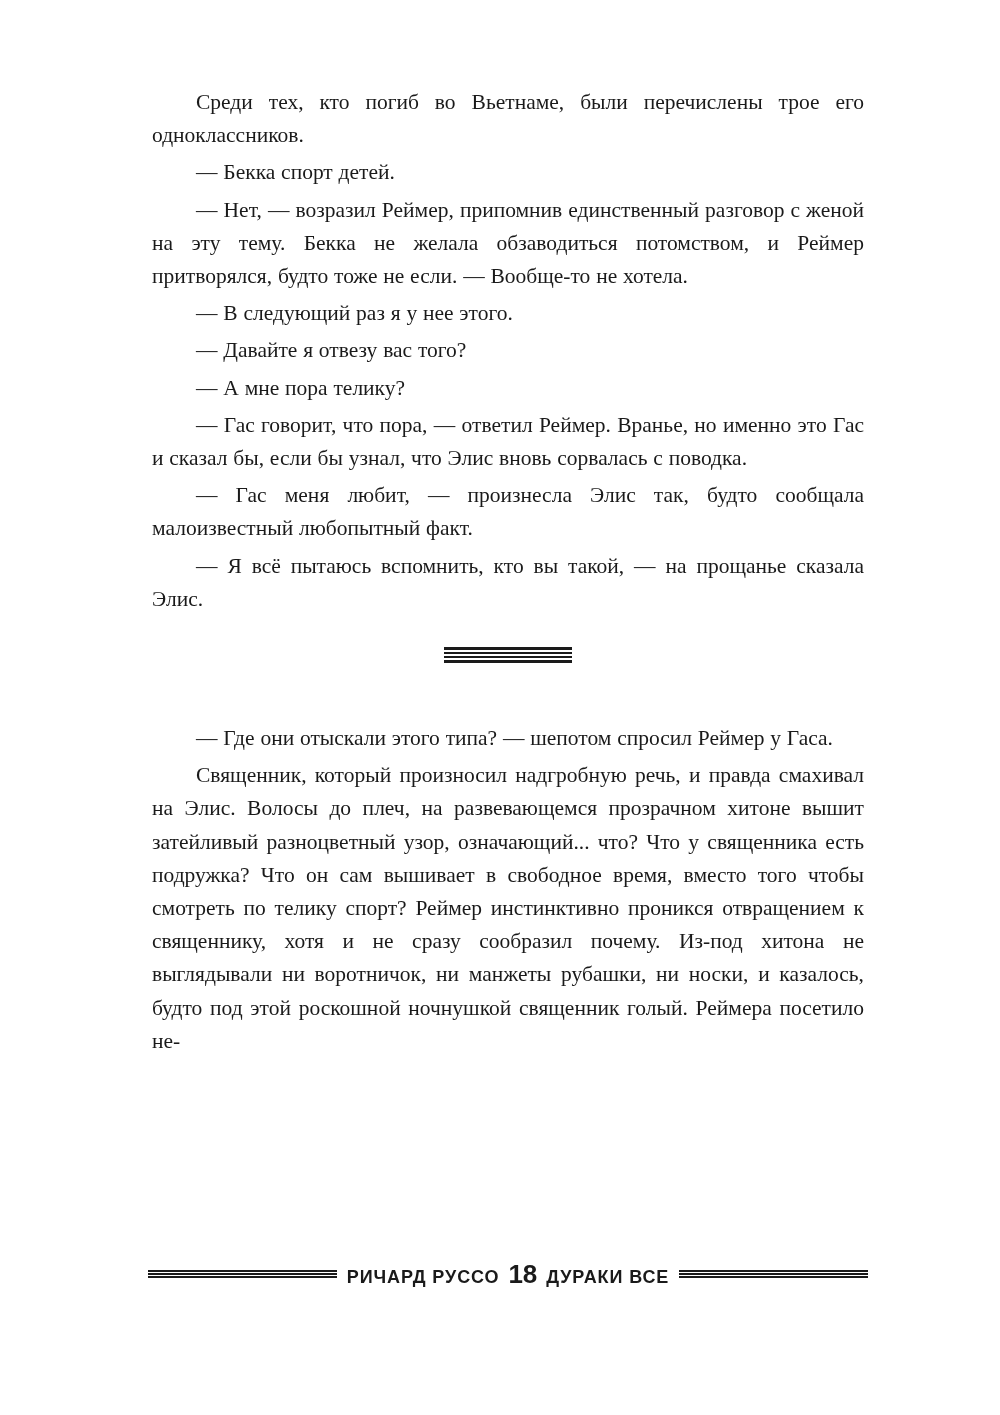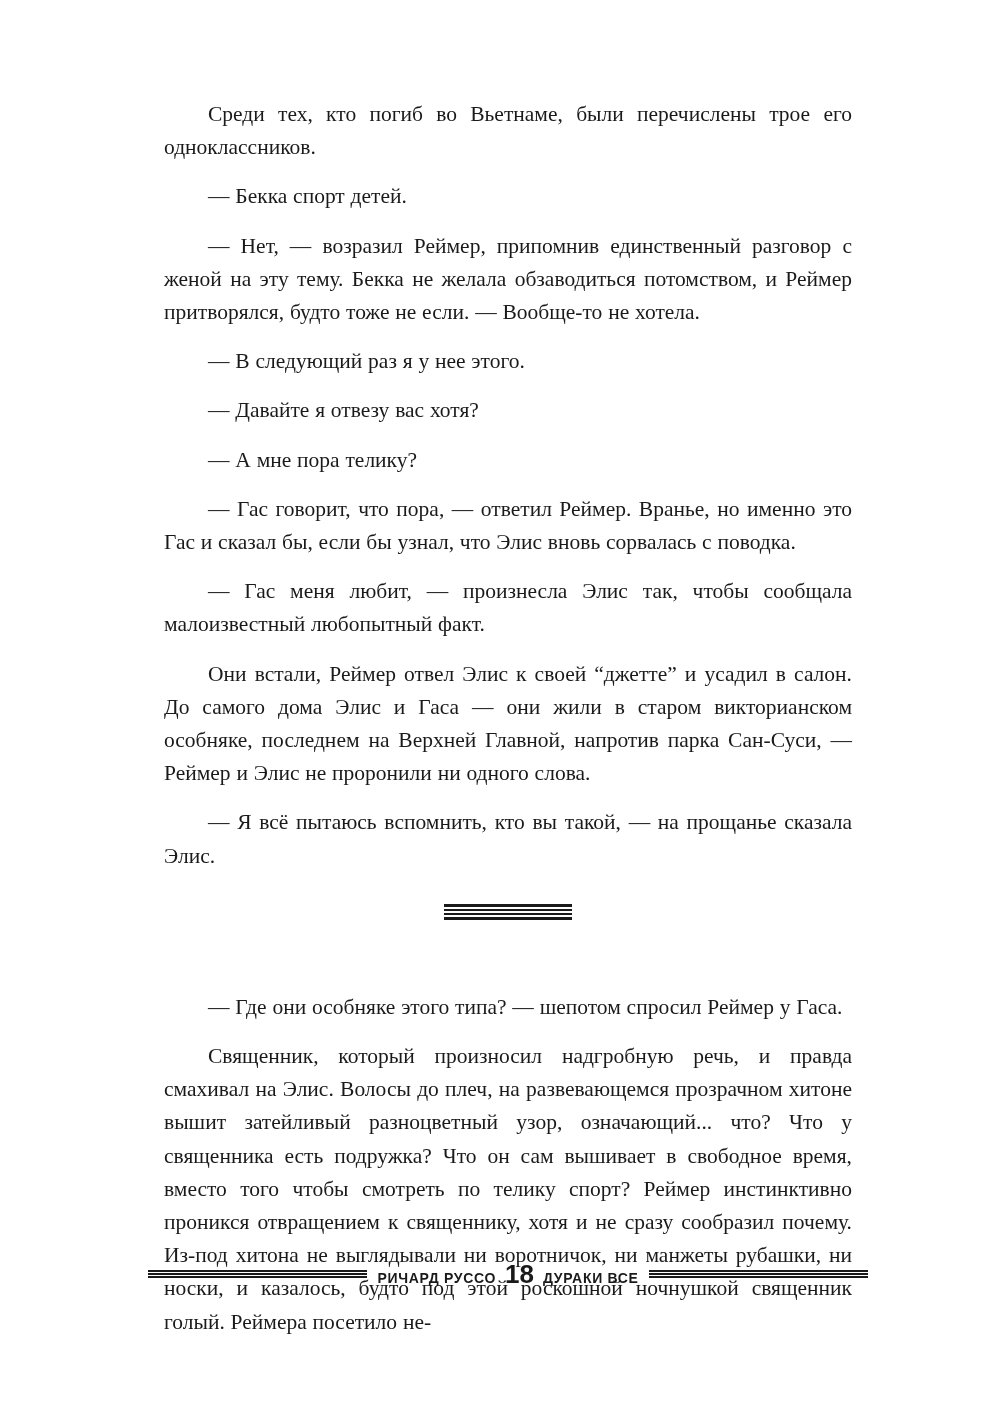--- a/index.html
+++ b/index.html
@@ -20,21 +20,21 @@
     height: 1415px;
     box-sizing: border-box;
   }
   .text-column {
     position: absolute;
     left: 148px;
     top: 82px;
     width: 720px;
   }
   p.para {
-    margin: 16px;
+    margin: 4px;
     font-size: 21.5px;
     line-height: 33.2px;
     text-align: justify;
     text-indent: 44px;
     hyphens: manual;
     word-spacing: 0.02em;
   }
   
   .separator {
     margin: 24px 0 22px 0;
@@ -99,59 +99,58 @@
     font-family: "Liberation Sans", sans-serif;
     font-size: 13px;
     letter-spacing: 0.06em;
     text-transform: uppercase;
     display: flex;
     align-items: baseline;
     gap: 9px;
   }
   .footer .author,
   .footer .title {
-    font-size: 14px;
+    font-size: 18px;
     font-weight: 700;
     letter-spacing: 0.05em;
   }
   .footer .pageno {
     font-size: 26px;
     font-weight: 700;
     letter-spacing: 0;
   }
 </style>
 </head>
 <body>
 
 <div class="page">
 
   <div class="text-column">
 
     <p class="para">Среди тех, кто погиб во Вьетнаме, были перечислены трое его одноклассников.</p>
     <p class="para">— Бекка спорт детей.</p>
     <p class="para">— Нет, — возразил Реймер, припомнив единственный разговор с женой на эту тему. Бекка не желала обзаводиться потомством, и Реймер притворялся, будто тоже не если. — Вообще-то не хотела.</p>
     <p class="para">— В следующий раз я у нее этого.</p>
-    <p class="para">— Давайте я отвезу вас хотя?</p>
+    <p class="para">— Давайте я отвезу вас того?</p>
     <p class="para">— А мне пора телику?</p>
     <p class="para">— Гас говорит, что пора, — ответил Реймер. Вранье, но именно это Гас и сказал бы, если бы узнал, что Элис вновь сорвалась с поводка.</p>
-    <p class="para">— Гас меня любит, — произнесла Элис так, чтобы сообщала малоизвестный любопытный факт.</p>
-    <p class="para">Они встали, Реймер отвел Элис к своей “джетте” и усадил в салон. До самого дома Элис и Гаса — они жили в старом викторианском особняке, последнем на Верхней Главной, напротив парка Сан-Суси, — Реймер и Элис не проронили ни одного слова.</p>
+    <p class="para">— Гас меня любит, — произнесла Элис так, будто сообщала малоизвестный любопытный факт.</p>
     <p class="para">— Я всё пытаюсь вспомнить, кто вы такой, — на прощанье сказала Элис.</p>
 
     <div class="separator">
       <div class="sep-stack">
         <div class="bar b1"></div>
         <div class="bar b2"></div>
         <div class="bar b3"></div>
         <div class="bar b4"></div>
       </div>
     </div>
     <div class="gap-after-sep"></div>
 
-    <p class="para">— Где они особняке этого типа? — шепотом спросил Реймер у Гаса.</p>
+    <p class="para">— Где они отыскали этого типа? — шепотом спросил Реймер у Гаса.</p>
     <p class="para">Священник, который произносил надгробную речь, и правда смахивал на Элис. Волосы до плеч, на развевающемся прозрачном хитоне вышит затейливый разноцветный узор, означающий... что? Что у священника есть подружка? Что он сам вышивает в свободное время, вместо того чтобы смотреть по телику спорт? Реймер инстинктивно проникся отвращением к священнику, хотя и не сразу сообразил почему. Из-под хитона не выглядывали ни воротничок, ни манжеты рубашки, ни носки, и казалось, будто под этой роскошной ночнушкой священник голый. Реймера посетило не-</p>
 
   </div>
 
   <div class="footer">
     <div class="rule">
         <div class="mid"></div>
       </div>
     <div class="foot-text">
       <span class="author">РИЧАРД РУССО</span>

